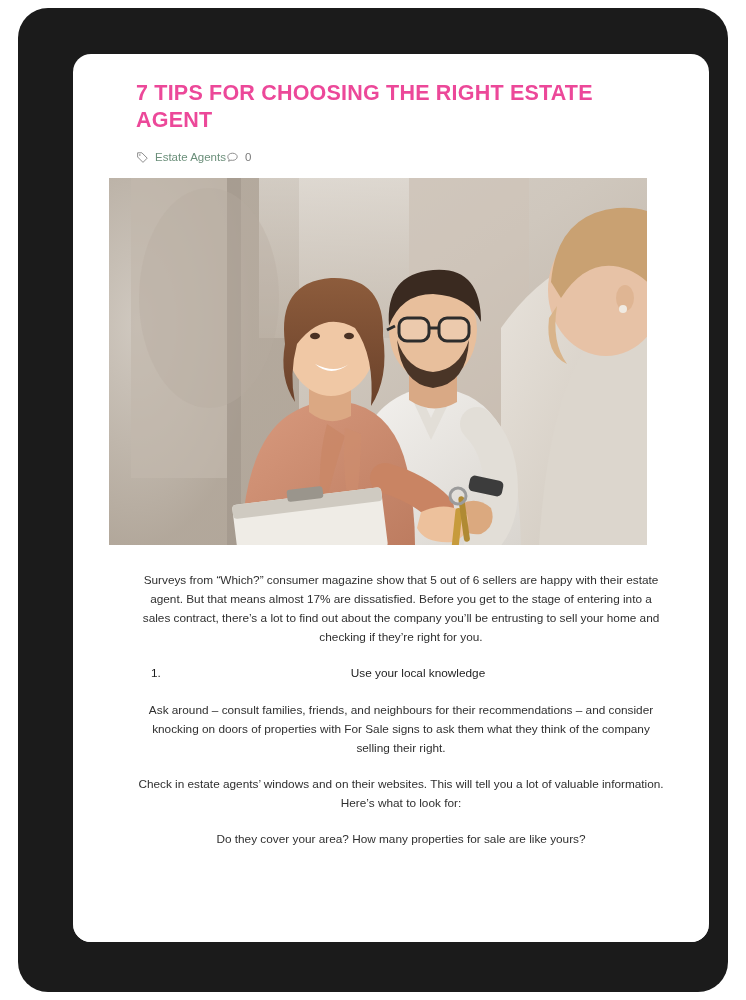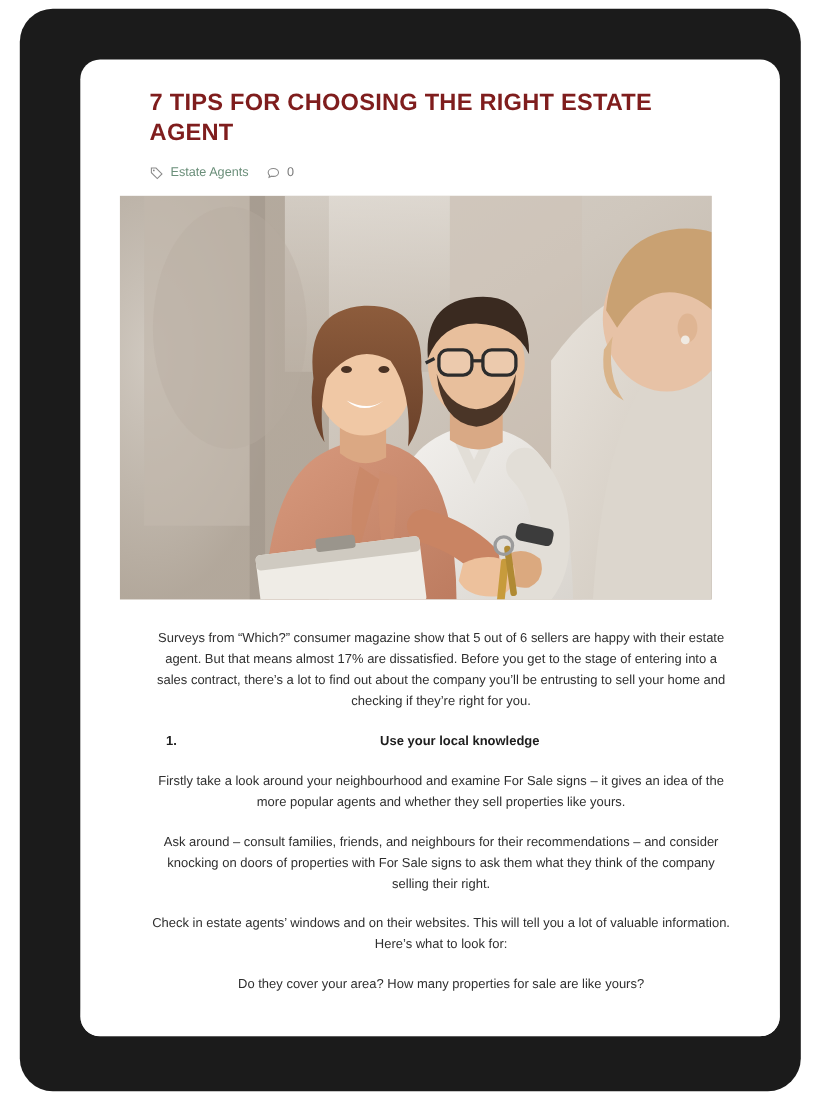--- a/index.html
+++ b/index.html
@@ -51,29 +51,28 @@
     top: 0;
     width: 512px;
   }
 
   #page-title {
     margin: 0;
     padding-top: 26px;
     font-size: 21.5px;
     line-height: 1.25;
     font-weight: bold;
-    color: #7f1d1d;
+    color: #ec4899;
     letter-spacing: 0.2px;
   }
 
   #meta-row {
     margin-top: 17px;
     display: flex;
     align-items: center;
-    gap: 16px;
     font-size: 11.5px;
     color: #7a7a7a;
   }
 
   .meta-item {
     display: flex;
     align-items: center;
     gap: 6px;
   }
 
@@ -128,21 +127,21 @@
   #body-copy p {
     margin: 0 0 17px 0;
   }
 
   #body-copy ol {
     margin: 0 0 17px 0;
     padding-left: 28px;
   }
 
   #body-copy ol li {
-    font-weight: bold;
+    font-weight: normal;
     color: #1d1d1d;
     font-size: 11.8px;
     padding-left: 6px;
   }
 
   .fade-bottom {
     position: absolute;
     left: 0;
     bottom: 0;
     width: 636px;
@@ -299,21 +298,20 @@
         </svg>
       </div>
 
       <div id="body-copy">
         <p>Surveys from “Which?” consumer magazine show that 5 out of 6 sellers are happy with their estate agent. But that means almost 17% are dissatisfied. Before you get to the stage of entering into a sales contract, there’s a lot to find out about the company you’ll be entrusting to sell your home and checking if they’re right for you.</p>
 
         <ol start="1">
           <li>Use your local knowledge</li>
         </ol>
 
-        <p>Firstly take a look around your neighbourhood and examine For Sale signs – it gives an idea of the more popular agents and whether they sell properties like yours.</p>
         <p>Ask around – consult families, friends, and neighbours for their recommendations – and consider knocking on doors of properties with For Sale signs to ask them what they think of the company selling their right.</p>
 
 
         <p>Check in estate agents’ windows and on their websites. This will tell you a lot of valuable information. Here’s what to look for:</p>
         <p>Do they cover your area? How many properties for sale are like yours?</p>
       </div>
 
       <div class="fade-bottom"></div>
     </div>
   </div>

